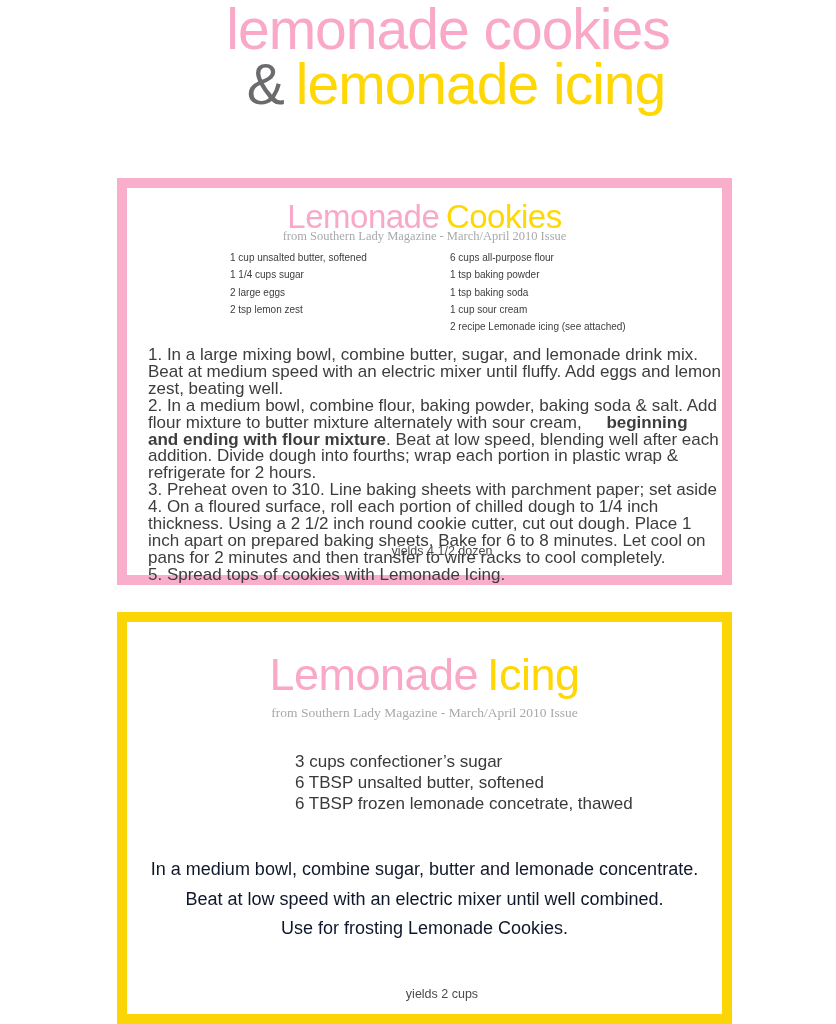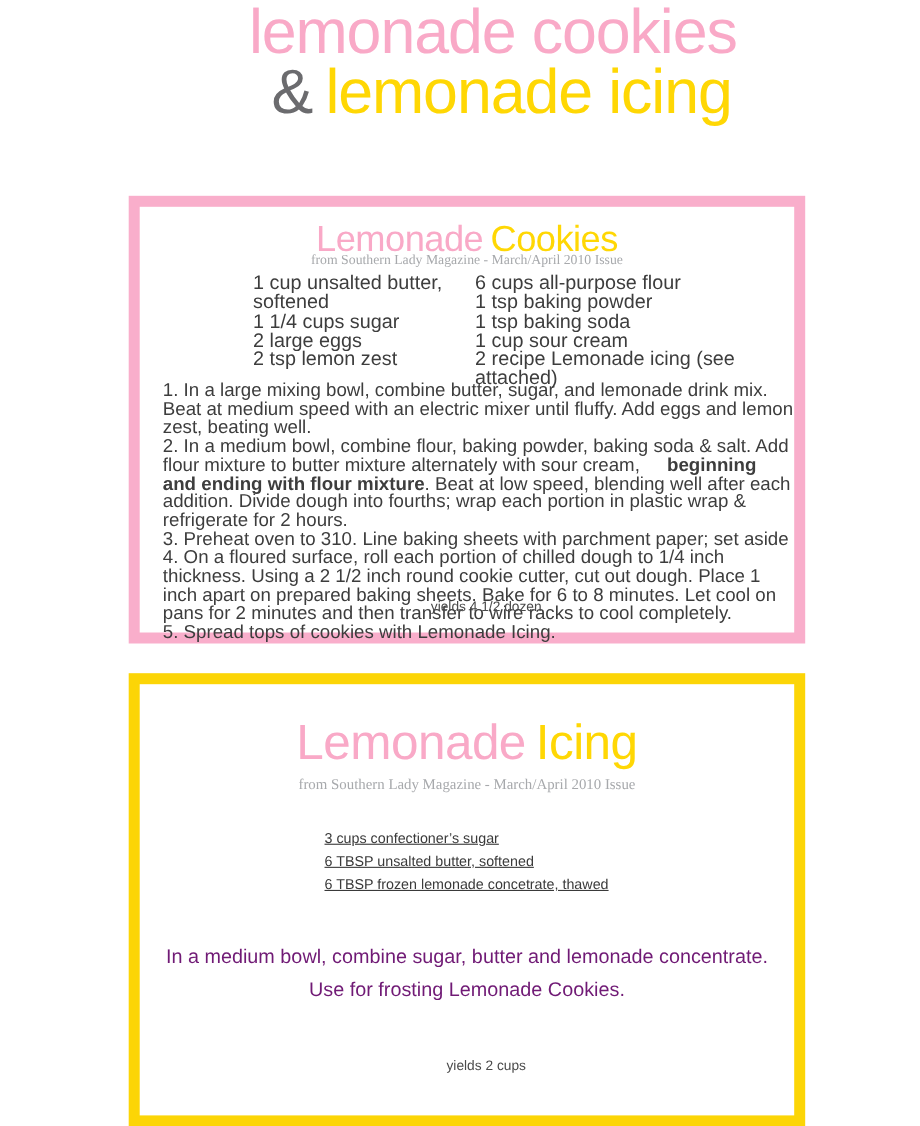--- a/index.html
+++ b/index.html
@@ -46,51 +46,51 @@
   .subtitle {
     position: absolute; left: 0; width: 100%;
     text-align: center; color: #a7a9ac; font-family: Liberation Serif, serif;
   }
   .pink-card .subtitle   { top: 41px; font-size: 12.5px; }
   .yellow-card .subtitle { top: 83px; font-size: 13.5px; }
 
   
   .ing-cols {
     position: absolute; left: 103px; top: 61px;
-    display: flex; font-size: 18px; line-height: 17.3px;
+    display: flex; font-size: 10px; line-height: 17.3px;
   }
   .ing-cols ul { list-style: none; margin: 0; padding: 0; }
   .ing-col1 { width: 220px; }
 
   
   .steps {
     position: absolute; left: 21px; top: 159px; width: 573px;
     font-size: 17px; line-height: 16.9px;
   }
   .steps .bold { font-weight: bold; padding-left: 20px; }
 
   .yield {
     position: absolute; left: 0; width: 100%;
     text-align: center; font-size: 12.5px; color: #4a4a4a; padding-left: 35px;
   }
   .pink-card .yield   { top: 356px; }
-  .yellow-card .yield { top: 340px; }
+  .yellow-card .yield { top: 365px; }
 
   
   .icing-ingredients {
     position: absolute; left: 168px; top: 129px;
     list-style: none; margin: 0; padding: 0;
-    font-size: 13px; line-height: 21px; color: #3a3a3a; text-decoration: underline;
+    font-size: 17px; line-height: 21px; color: #3a3a3a;
   }
 
   
   .icing-instructions {
     position: absolute; left: 0; top: 233px; width: 100%;
     text-align: center; font-size: 18px; line-height: 29.5px;
-    color: #701a75;
+    color: #0f172a;
   }
 </style>
 </head>
 <body>
 
 <header class="page-title">
   <div class="t1">lemonade cookies</div>
   <div class="t2">
     <span class="amp">&amp;</span><span class="t2rest">lemonade icing</span>
   </div>
@@ -136,17 +136,18 @@
   <div class="subtitle">from Southern Lady Magazine - March/April 2010 Issue</div>
 
   <ul class="icing-ingredients">
     <li>3 cups confectioner’s sugar</li>
     <li>6 TBSP unsalted butter, softened</li>
     <li>6 TBSP frozen lemonade concetrate, thawed</li>
   </ul>
 
   <div class="icing-instructions">
     <div>In a medium bowl, combine sugar, butter and lemonade concentrate.</div>
+    <div>Beat at low speed with an electric mixer until well combined.</div>
     <div>Use for frosting Lemonade Cookies.</div>
   </div>
 
   <div class="yield">yields 2 cups</div>
 </section>
 
 </body></html>

